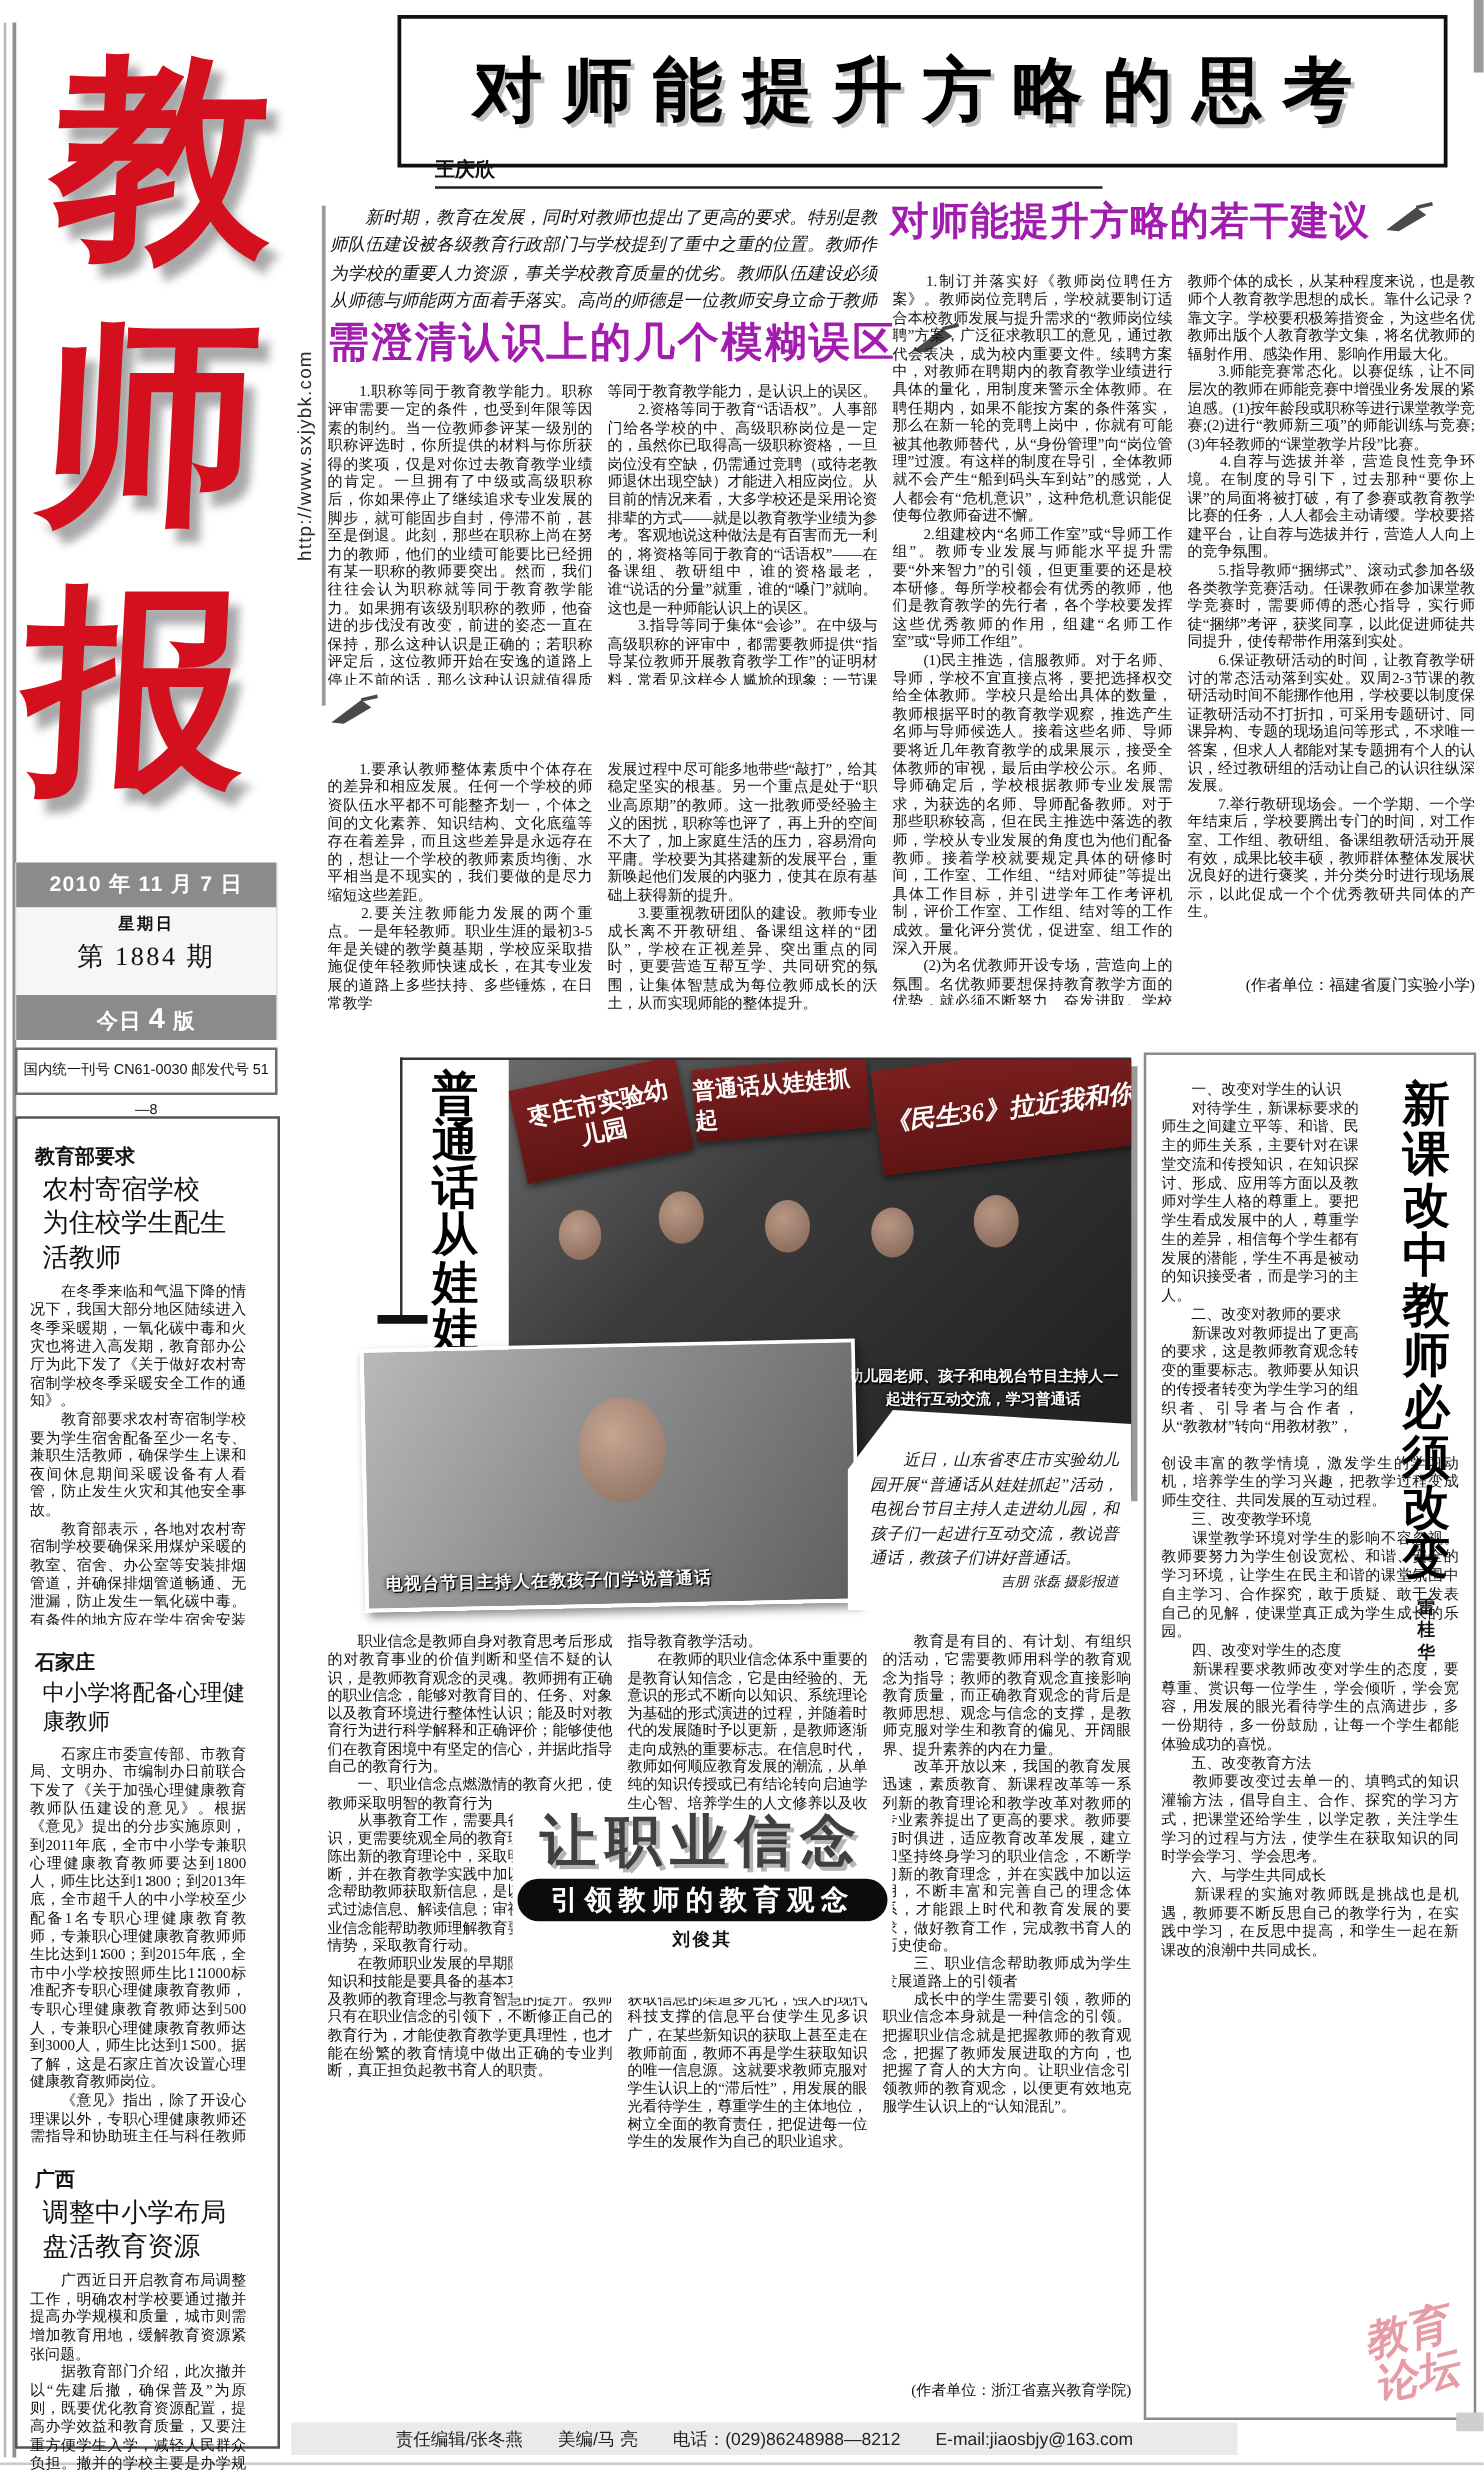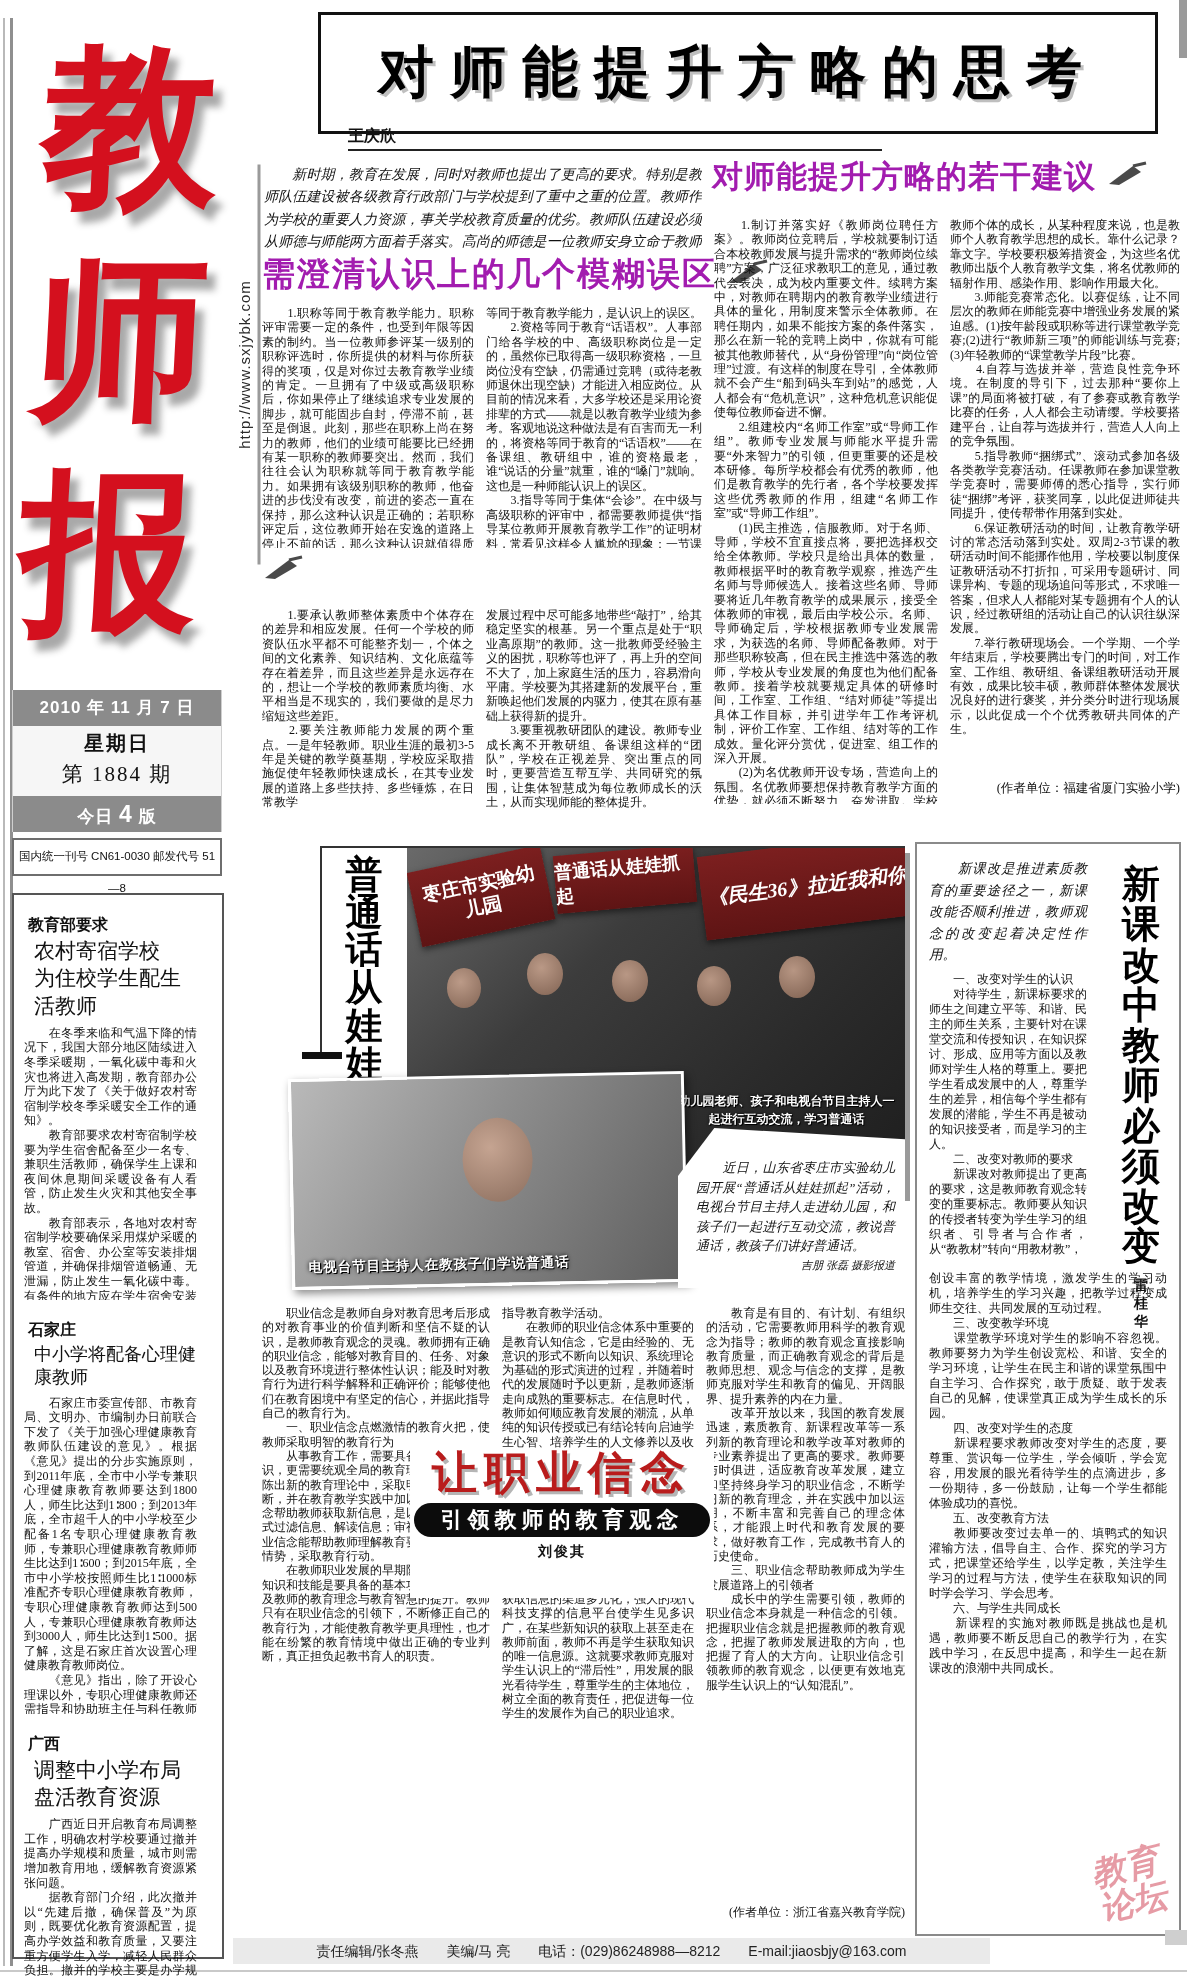--- a/index.html
+++ b/index.html
@@ -21,21 +21,21 @@
 
   
   .masthead{left:20px;top:22px;width:198px;height:664px;
     font-family:"Liberation Serif","DejaVu Serif",serif;font-weight:bold;
     font-size:176px;line-height:1.21;color:#d4101e;text-align:center;
     text-shadow:9px 11px 7px rgba(40,40,40,.40);transform:skewX(-3deg);}
   .datebox{left:12px;top:690px;width:208px;border-left:1px solid #cfcfcf;border-right:1px solid #cfcfcf;}
   .datebar{height:36px;background:#8b8b8b;color:#fff;font-weight:bold;font-size:17px;
     line-height:36px;text-align:center;letter-spacing:1px;}
   .datemid{height:66px;background:#f6f6f6;text-align:center;padding-top:4px;}
-  .weekday{font-size:20px;font-weight:bold;letter-spacing:2px;}
+  .weekday{font-size:13px;font-weight:bold;letter-spacing:2px;}
   .issue{font-size:21px;letter-spacing:2px;margin-top:3px;font-family:"Liberation Serif",serif;}
   .ed-num{font-size:23px;}
   .pubcode{left:12px;top:838px;width:206px;height:34px;border:2px solid #6e6e6e;
     font-size:11.5px;line-height:32px;text-align:center;letter-spacing:0;}
 
   
   .dongtai{left:12px;top:893px;width:208px;height:1062px;border:2px solid #555;background:#fff;}
   .dt-head{height:48px;background:#969696;color:#fff;font-weight:bold;font-size:27px;
     line-height:48px;text-align:center;letter-spacing:26px;padding-left:26px;box-sizing:border-box;}
   .dt-art{padding:14px 25px 0 10px;}
@@ -106,21 +106,21 @@
 
   
   .bl-col{top:1306px;height:624px;font-family:"Liberation Serif",serif;
     font-size:12px;line-height:14.3px;}
   .blc1{left:262px;width:228px;}
   .blc2{left:502px;width:192px;}
   .blc3{left:706px;width:199px;}
   .bl-credit{left:700px;top:1904px;width:205px;text-align:right;font-size:12px;
     font-family:"Liberation Serif",serif;background:#fff;}
   .bl-block{left:410px;top:1448px;width:304px;height:150px;background:#fff;text-align:center;}
-  .bl-title{font-size:45px;font-weight:bold;letter-spacing:7px;color:#b91c1c;
+  .bl-title{font-size:45px;font-weight:bold;letter-spacing:7px;color:#404040;
     text-shadow:3px 3px 0 #b5b5b5;line-height:1.1;}
   .bl-bar{margin:5px auto 0 auto;width:296px;height:34px;background:#0c0c0c;border-radius:17px;
     color:#fff;font-size:22px;font-weight:bold;letter-spacing:5px;line-height:34px;}
   .bl-author{margin-top:6px;font-size:14px;font-weight:bold;letter-spacing:2px;}
 
   
   .reform{left:915px;top:842px;width:266px;height:1094px;border:2px solid #8a8a8a;
     background:#fff;box-sizing:border-box;padding:14px 12px;}
   .rf-intro{font-size:13.5px;line-height:1.6;font-style:italic;
     font-family:"Liberation Serif",serif;margin-right:80px;}
@@ -294,21 +294,20 @@
 　　成长中的学生需要引领，教师的职业信念本身就是一种信念的引领。把握职业信念就是把握教师的教育观念，把握了教师发展进取的方向，也把握了育人的大方向。让职业信念引领教师的教育观念，以便更有效地克服学生认识上的“认知混乱”。</div>
 <div class="abs bl-credit">(作者单位：浙江省嘉兴教育学院)</div>
 
 <div class="abs bl-block">
   <div class="bl-title">让职业信念</div>
   <div class="bl-bar">引领教师的教育观念</div>
   <div class="bl-author">刘俊其</div>
 </div>
 
 <div class="abs reform">
-  <div class="rf-intro just pre">　　新课改是推进素质教育的重要途径之一，新课改能否顺利推进，教师观念的改变起着决定性作用。</div>
   <div class="rf-top just pre">　　一、改变对学生的认识
 　　对待学生，新课标要求的师生之间建立平等、和谐、民主的师生关系，主要针对在课堂交流和传授知识，在知识探讨、形成、应用等方面以及教师对学生人格的尊重上。要把学生看成发展中的人，尊重学生的差异，相信每个学生都有发展的潜能，学生不再是被动的知识接受者，而是学习的主人。
 　　二、改变对教师的要求
 　　新课改对教师提出了更高的要求，这是教师教育观念转变的重要标志。教师要从知识的传授者转变为学生学习的组织者、引导者与合作者，从“教教材”转向“用教材教”，</div>
   <div class="rf-bottom just pre">创设丰富的教学情境，激发学生的学习动机，培养学生的学习兴趣，把教学过程变成师生交往、共同发展的互动过程。
 　　三、改变教学环境
 　　课堂教学环境对学生的影响不容忽视。教师要努力为学生创设宽松、和谐、安全的学习环境，让学生在民主和谐的课堂氛围中自主学习、合作探究，敢于质疑、敢于发表自己的见解，使课堂真正成为学生成长的乐园。
 　　四、改变对学生的态度
 　　新课程要求教师改变对学生的态度，要尊重、赏识每一位学生，学会倾听，学会宽容，用发展的眼光看待学生的点滴进步，多一份期待，多一份鼓励，让每一个学生都能体验成功的喜悦。
 　　五、改变教育方法

